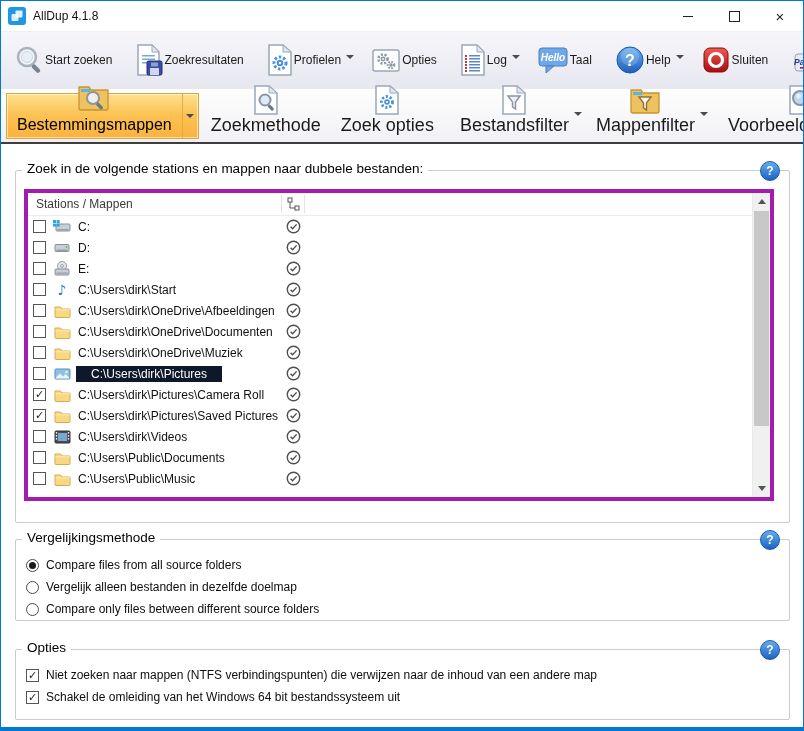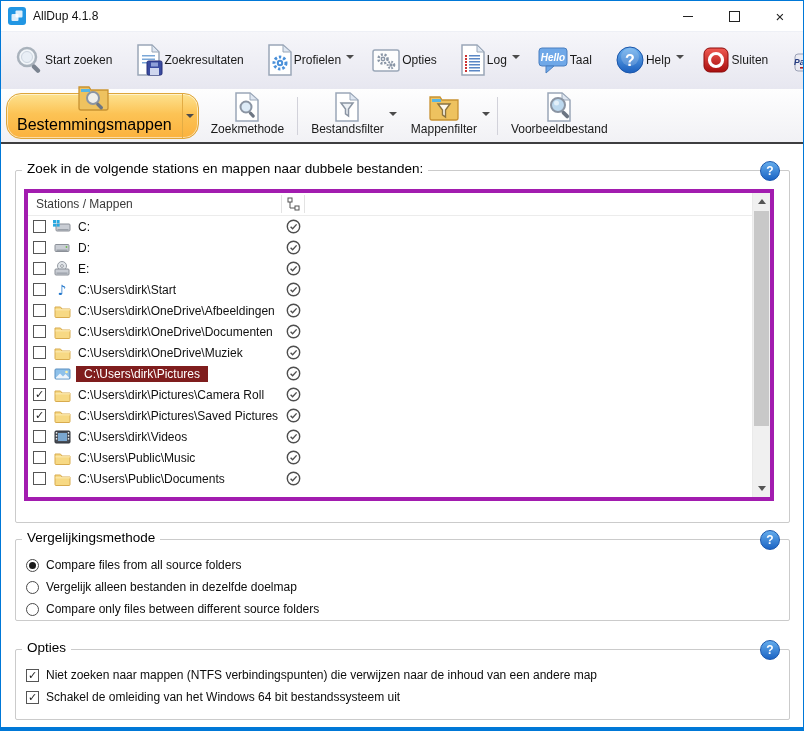--- a/index.html
+++ b/index.html
@@ -28,25 +28,25 @@
   .arr{width:0;height:0;border-left:4px solid transparent;border-right:4px solid transparent;
        border-top:4px solid #4b4b4b}
   .tb-btn .dd{position:absolute;right:3px;top:22px}
   .tb-sep{width:1px;background:#c9c9d6;margin:5px 2px}
 
   .toolbar2{height:55px;background:linear-gradient(#fefefe,#f1f1f5);border-bottom:2px solid #3e3e40;
             display:flex;align-items:stretch;padding:3px 3px 2px;box-sizing:border-box}
   .tb2-btn{position:relative;display:flex;flex-direction:column;align-items:center;justify-content:flex-end;
            padding:2px 10px 4px;cursor:default}
   .tb2-btn .ic{height:32px;display:flex;align-items:center}
-  .tb2-btn .lbl{font-size:12px;color:#1a1a1a;white-space:nowrap}
+  .tb2-btn .lbl{font-size:18px;color:#1a1a1a;white-space:nowrap}
   .tb2-btn.hasdd{padding-right:17px}
   .tb2-btn .dd{position:absolute;right:4px;top:20px}
   .tb2-sep{width:1px;background:#d2d2da;margin:5px 3px}
-  .tb2-active{display:flex;align-items:stretch;border:1px solid #dda63c;border-radius:15px;
+  .tb2-active{display:flex;align-items:stretch;border:1px solid #dda63c;border-radius:0;
               background:linear-gradient(#fde28f,#fcc355 45%,#fbb23e);
               box-shadow:inset 0 0 0 1px rgba(255,255,255,.55);margin:1px 2px}
   .tb2-active .mainpart{display:flex;flex-direction:column;align-items:center;justify-content:flex-end;
                         padding:2px 10px 4px}
   .tb2-active .ddseg{width:15px;display:flex;align-items:center;justify-content:center;
                      border-left:1px solid #e3ac44}
 
   
   .content{position:absolute;top:143px;left:0;right:0;bottom:3px;background:#fff}
   .groupbox{position:absolute;left:14px;right:13px;border:1px solid #cbcbcb;border-radius:2px}
@@ -67,21 +67,21 @@
   .lh-col1{width:245px}
   .lh-sep{width:1px;height:18px;background:#e3e3e3}
   .lh-col2{width:22px;display:flex;justify-content:center;align-items:center}
   .lrows{position:absolute;top:23px;left:0;right:17px;bottom:0}
   .lrow{height:21px;display:flex;align-items:center;position:relative;padding-left:5px;
         font-size:12px;color:#101010;white-space:nowrap}
   .cb{width:13px;height:13px;border:1px solid #555;background:#fff;margin-right:7px;flex:none;
       display:flex;align-items:center;justify-content:center;font-size:11px;color:#1a1a1a;box-sizing:border-box}
   .ric{width:18px;margin-right:5px;flex:none;display:flex;justify-content:center;align-items:center}
   .lp{padding:1px 2px}
-  .lp.sel{background:#7f1d1d;color:#fff;padding:1px 8px}
+  .lp.sel{background:#0f172a;color:#fff;padding:1px 15px}
   .rcheck{position:absolute;left:258px;top:3px}
 
   
   .vscroll{position:absolute;top:0;right:0;bottom:0;width:17px;background:#f0f0f0;border-left:1px solid #eaeaea}
   .sb-btn{position:absolute;left:0;right:0;height:17px;display:flex;align-items:center;justify-content:center}
   .sb-up{top:0}.sb-dn{bottom:0}
   .tri-up{width:0;height:0;border-left:4px solid transparent;border-right:4px solid transparent;border-bottom:5px solid #555}
   .tri-dn{width:0;height:0;border-left:4px solid transparent;border-right:4px solid transparent;border-top:5px solid #555}
   .sb-thumb{position:absolute;left:1px;right:1px;top:18px;height:215px;background:#c8c8c8}
 
@@ -276,20 +276,32 @@
         <span class="ic">
           <svg width="26" height="30">
             <path d="M2 1 h14 l8 7 v21 h-22 z" fill="#fff" stroke="#9aa7b8" stroke-width="1.5"></path>
             <path d="M16 1 l8 7 h-8 z" fill="#dfe7f2" stroke="#9aa7b8"></path>
             <circle cx="12" cy="15" r="5.5" fill="#ddebf7" stroke="#8b95a3" stroke-width="2"></circle>
             <rect x="16.5" y="19" width="7" height="3.2" rx="1.5" transform="rotate(45 16.5 19)" fill="#6d7683"></rect>
           </svg>
         </span>
         <span class="lbl">Zoekmethode</span>
       </div>
+      <div class="tb2-btn">
+        <span class="ic">
+          <svg width="26" height="30">
+            <path d="M2 1 h14 l8 7 v21 h-22 z" fill="#fff" stroke="#9aa7b8" stroke-width="1.5"></path>
+            <path d="M16 1 l8 7 h-8 z" fill="#dfe7f2" stroke="#9aa7b8"></path>
+            <circle cx="13" cy="17" r="5.5" fill="none" stroke="#4a90d9" stroke-width="2.8" stroke-dasharray="2.2 1.8"></circle>
+            <circle cx="13" cy="17" r="2.8" fill="#4a90d9"></circle>
+            <circle cx="13" cy="17" r="1.1" fill="#fff"></circle>
+          </svg>
+        </span>
+        <span class="lbl">Zoek opties</span>
+      </div>
       <div class="tb2-sep"></div>
       <div class="tb2-btn hasdd">
         <span class="ic">
           <svg width="26" height="30">
             <path d="M2 1 h14 l8 7 v21 h-22 z" fill="#fff" stroke="#9aa7b8" stroke-width="1.5"></path>
             <path d="M16 1 l8 7 h-8 z" fill="#dfe7f2" stroke="#9aa7b8"></path>
             <path d="M7 11 h12 l-4.5 6 v7 l-3 -2.2 v-4.8 z" fill="#eef2f6" stroke="#8b95a3" stroke-width="1.5"></path>
           </svg>
         </span>
         <span class="lbl">Bestandsfilter</span>
@@ -508,35 +520,35 @@
                 </svg></span>
             </div>
             <div class="lrow">
               <span class="cb"></span>
               <span class="ric">
                 <svg width="17" height="14">
                   <path d="M1 3 h5.5 l1.5 2 h8 v7.5 a1 1 0 0 1 -1 1 h-13 a1 1 0 0 1 -1 -1 z" fill="#f7d984" stroke="#d8ab4e"></path>
                   <path d="M1.5 5.8 h14.5" stroke="#fce9b0" stroke-width="1.2"></path>
                 </svg>
               </span>
-              <span class="lp">C:\Users\Public\Music</span>
+              <span class="lp">C:\Users\Public\Documents</span>
               <span class="rcheck"><svg width="15" height="15">
                   <circle cx="7.5" cy="7.5" r="6.2" fill="none" stroke="#4e4e4e" stroke-width="1.4"></circle>
                   <path d="M4.6 7.8 l2 2 l4 -4.4" fill="none" stroke="#4e4e4e" stroke-width="1.4"></path>
                 </svg></span>
             </div>
             <div class="lrow">
               <span class="cb"></span>
               <span class="ric">
                 <svg width="17" height="14">
                   <path d="M1 3 h5.5 l1.5 2 h8 v7.5 a1 1 0 0 1 -1 1 h-13 a1 1 0 0 1 -1 -1 z" fill="#f7d984" stroke="#d8ab4e"></path>
                   <path d="M1.5 5.8 h14.5" stroke="#fce9b0" stroke-width="1.2"></path>
                 </svg>
               </span>
-              <span class="lp">C:\Users\Public\Documents</span>
+              <span class="lp">C:\Users\Public\Music</span>
               <span class="rcheck"><svg width="15" height="15">
                   <circle cx="7.5" cy="7.5" r="6.2" fill="none" stroke="#4e4e4e" stroke-width="1.4"></circle>
                   <path d="M4.6 7.8 l2 2 l4 -4.4" fill="none" stroke="#4e4e4e" stroke-width="1.4"></path>
                 </svg></span>
             </div>
           </div>
         <div class="vscroll">
           <div class="sb-btn sb-up">
               <span class="tri-up"></span>
             </div>

